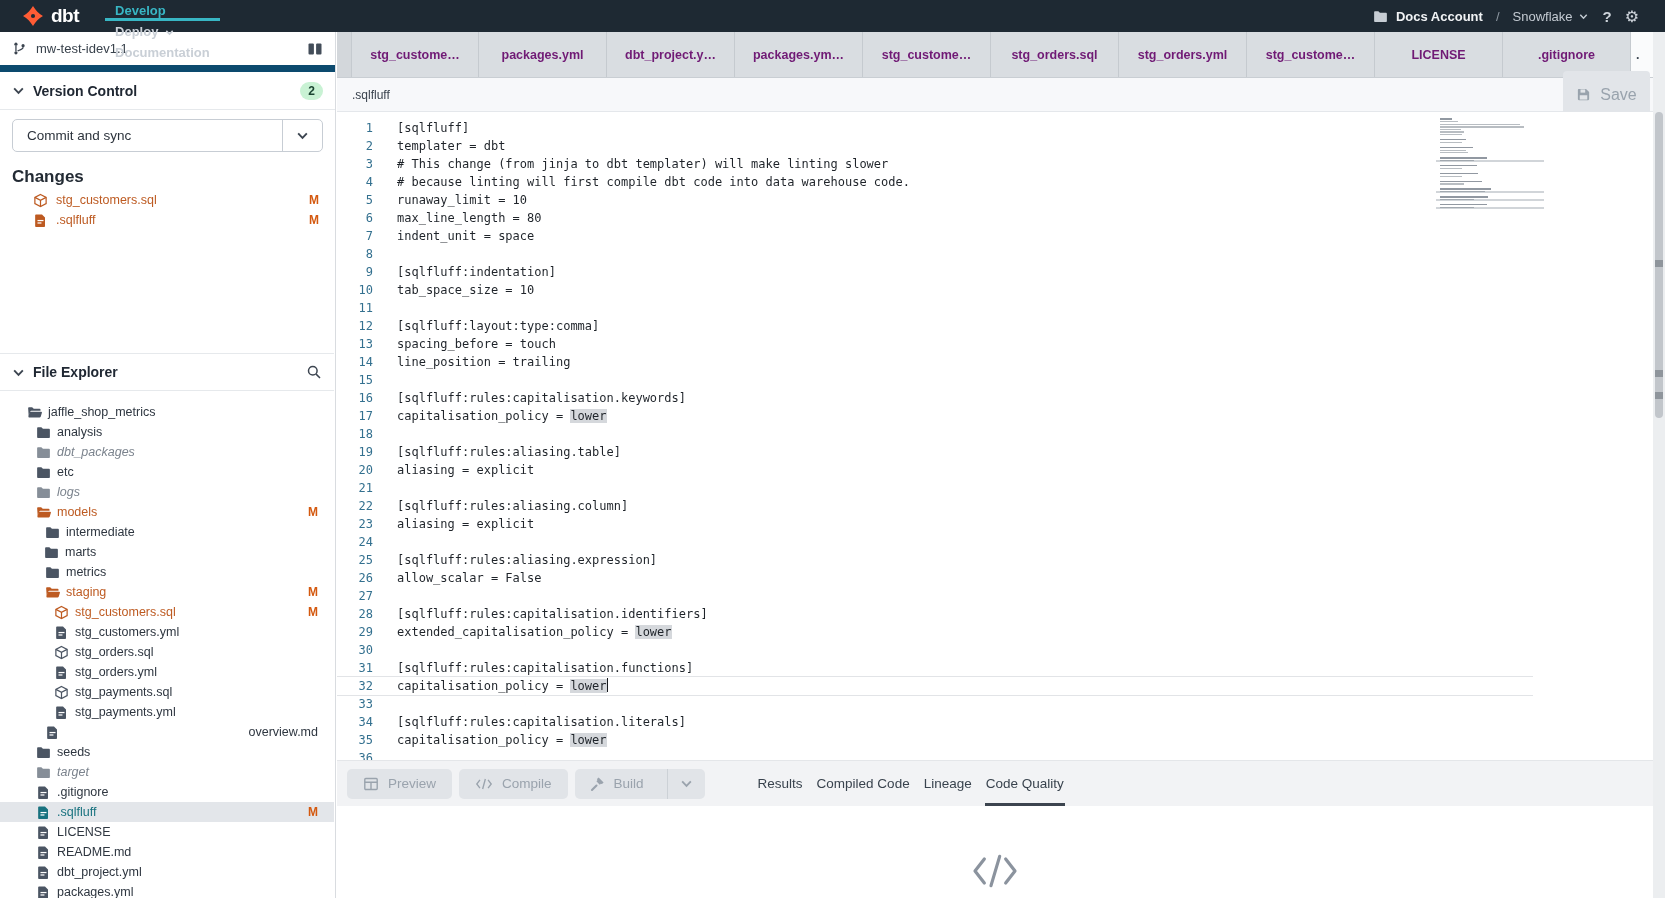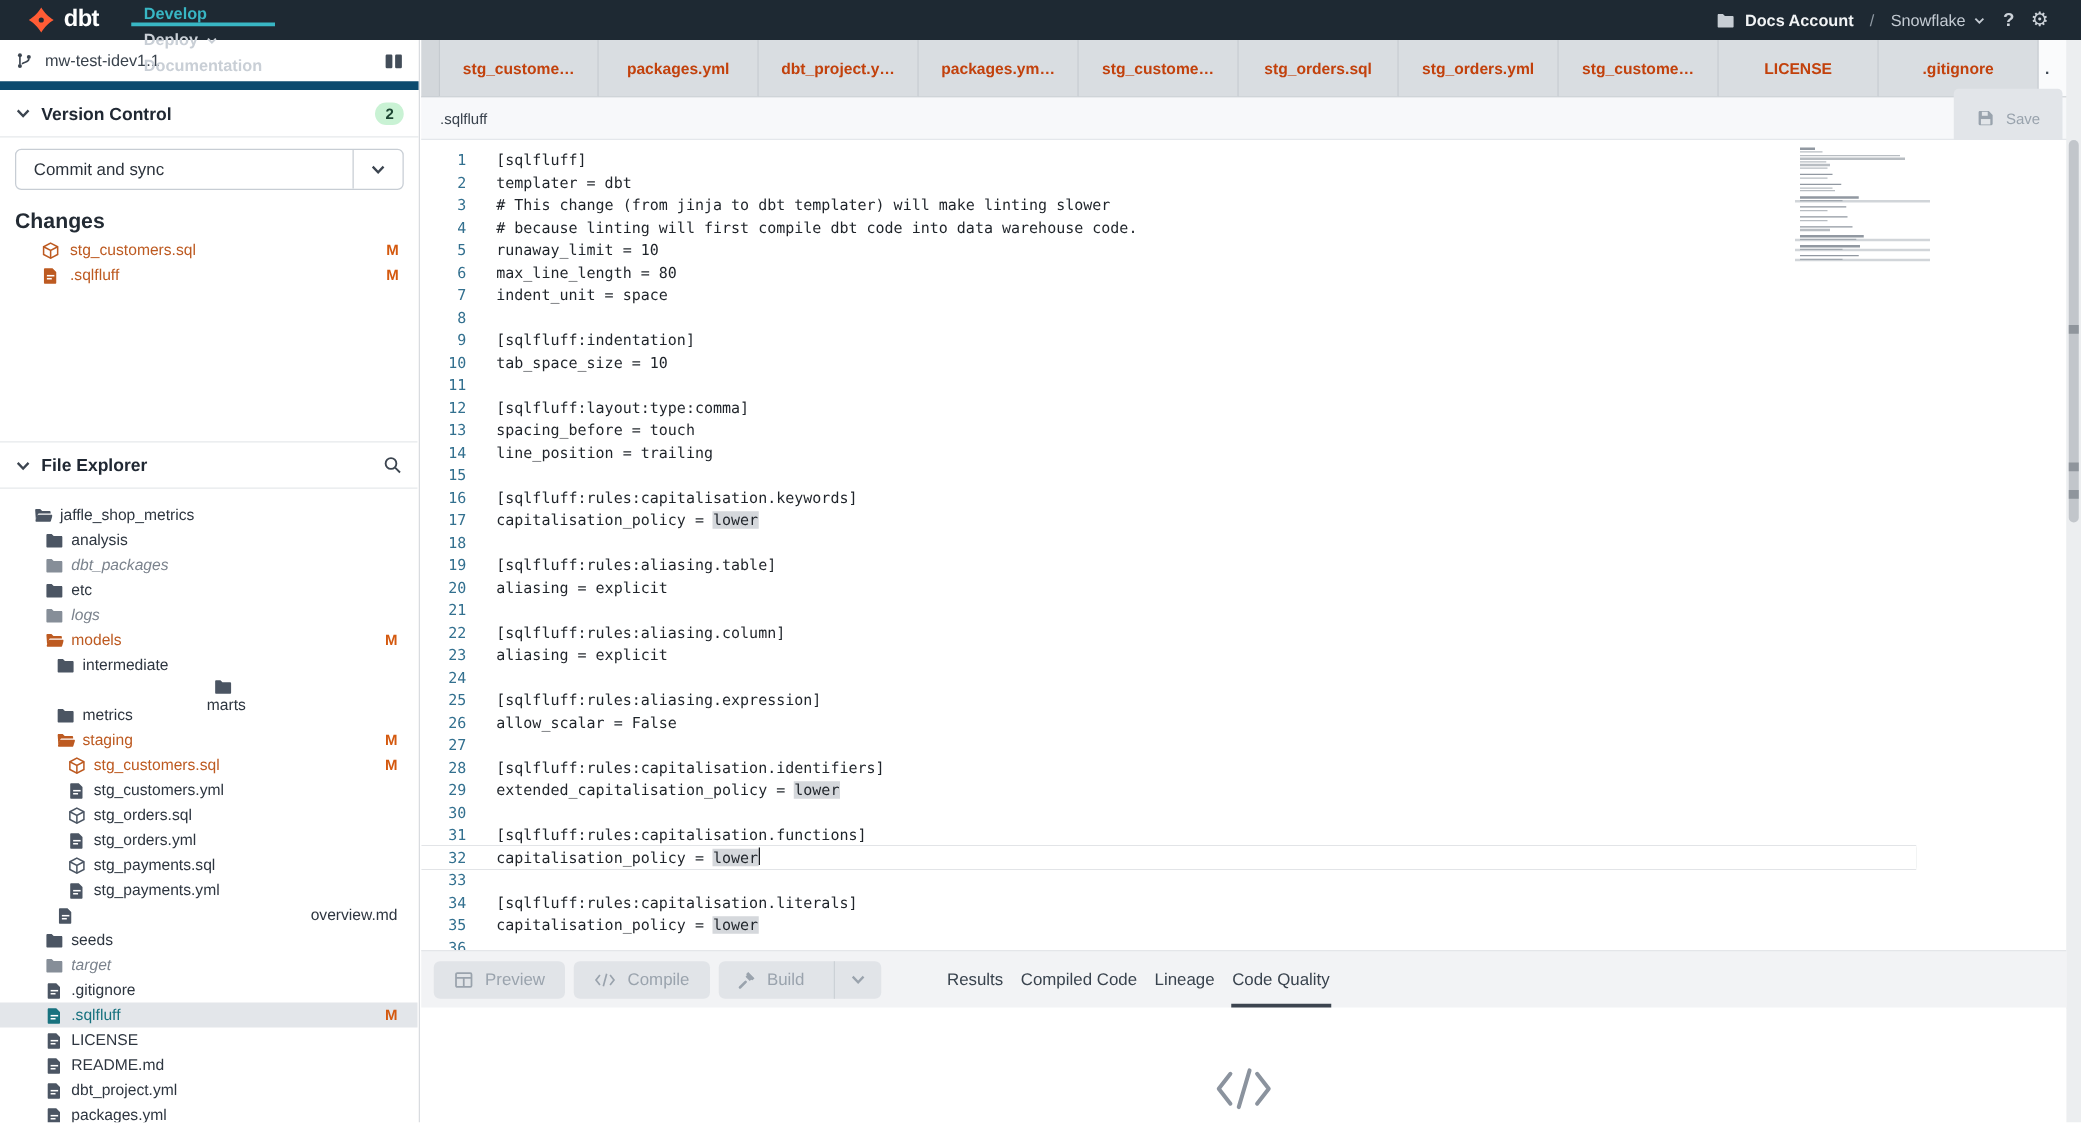--- a/index.html
+++ b/index.html
@@ -43,29 +43,29 @@
   .tree-row .ticon { display:flex; margin-right:6px; color:#4b5563; flex:none; }
   .tree-row.italic { font-style:italic; color:#7b838d; }
   .tree-row.italic .ticon { color:#868e98; }
   .tree-row.mod { color:var(--modified_orange); }
   .tree-row.mod .ticon { color:var(--modified_orange); }
   .tree-row.selected { background:#e3e6ea; color:#18727f; }
   .tree-row.selected .ticon { color:#18727f; }
 
   
   #tabbar { position:absolute; left:337px; right:0; top:32px; height:46px; background:#d3d7db; border-bottom:1px solid #c9ced3; display:flex; align-items:stretch; padding-left:14px; }
-  .tab { width:128px; flex:none; display:flex; align-items:center; justify-content:center; font-size:12.5px; font-weight:700; color:#c2410c; background:#d9dde1; border-right:1px solid #c5cacf; cursor:pointer; overflow:hidden; white-space:nowrap; }
+  .tab { width:128px; flex:none; display:flex; align-items:center; justify-content:center; font-size:12.5px; font-weight:700; color:#701a75; background:#d9dde1; border-right:1px solid #c5cacf; cursor:pointer; overflow:hidden; white-space:nowrap; }
   .tab:first-child { border-left:1px solid #c5cacf; }
   .tab-partial { width:24px; flex:none; background:#fafbfc; display:flex; align-items:center; padding-left:5px; font-size:12.5px; font-weight:700; color:#3b4550; cursor:pointer; }
   .plus-btn { width:34px; flex:none; display:flex; align-items:center; justify-content:center; font-size:20px; color:#3e4854; cursor:pointer; }
 
   
   #edheader { position:absolute; left:337px; right:0; top:78px; height:34px; background:#f7f8fa; border-bottom:1px solid #e4e7eb; display:flex; align-items:center; padding:0 15px; }
   .breadcrumb { font-size:12px; color:#39424d; }
-  .save-btn { margin-left:auto; width:87px; height:47px; background:#e2e5e9; border:none; border-radius:4px; display:flex; align-items:center; justify-content:center; gap:9px; color:#99a3ad; font-size:12px; font-family:inherit; cursor:pointer; }
+  .save-btn { margin-left:auto; width:87px; height:47px; background:#e2e5e9; border:none; border-radius:4px; display:flex; align-items:center; justify-content:center; gap:9px; color:#99a3ad; font-size:16px; font-family:inherit; cursor:pointer; }
 
   
   #editor { position:absolute; left:337px; right:12px; top:112px; height:648px; background:#fff; overflow:hidden; padding-top:7px; }
   .crow { display:flex; height:18px; line-height:18px; width:1196px; font-family:"DejaVu Sans Mono",monospace; font-size:12px; color:#1f242a; }
   .crow.active { box-shadow:0 1px 0 #e2e4e7, 0 -1px 0 #e2e4e7; }
   .num { width:36px; text-align:right; color:#33708f; flex:none; user-select:none; }
   .txt { padding-left:24px; white-space:pre; }
   .hl { background:#d5d8dc; }
   .cursor { display:inline-block; width:1.5px; height:14px; background:#15181c; vertical-align:-2px; }
   #minimap { position:absolute; right:113px; top:6px; width:100px; }
@@ -273,21 +273,21 @@
   </div>
         <div class="tree-row" style="padding-left: 45px;">
     <span class="ticon">
             <svg width="15" height="15" viewBox="0 0 16 16" fill="currentColor">
               <path d="M1.2 3.2c0-.5.4-.9.9-.9h3.6l1.7 1.8h6.5c.5 0 .9.4.9.9v8c0 .5-.4.9-.9.9H2.1c-.5 0-.9-.4-.9-.9z"></path>
             </svg>
           </span>
     <span class="tlabel">intermediate</span>
 
   </div>
-        <div class="tree-row" style="padding-left: 44px; flex-direction: column;">
+        <div class="tree-row" style="padding-left: 44px;">
     <span class="ticon">
             <svg width="15" height="15" viewBox="0 0 16 16" fill="currentColor">
               <path d="M1.2 3.2c0-.5.4-.9.9-.9h3.6l1.7 1.8h6.5c.5 0 .9.4.9.9v8c0 .5-.4.9-.9.9H2.1c-.5 0-.9-.4-.9-.9z"></path>
             </svg>
           </span>
     <span class="tlabel">marts</span>
 
   </div>
         <div class="tree-row" style="padding-left: 45px;">
     <span class="ticon">

